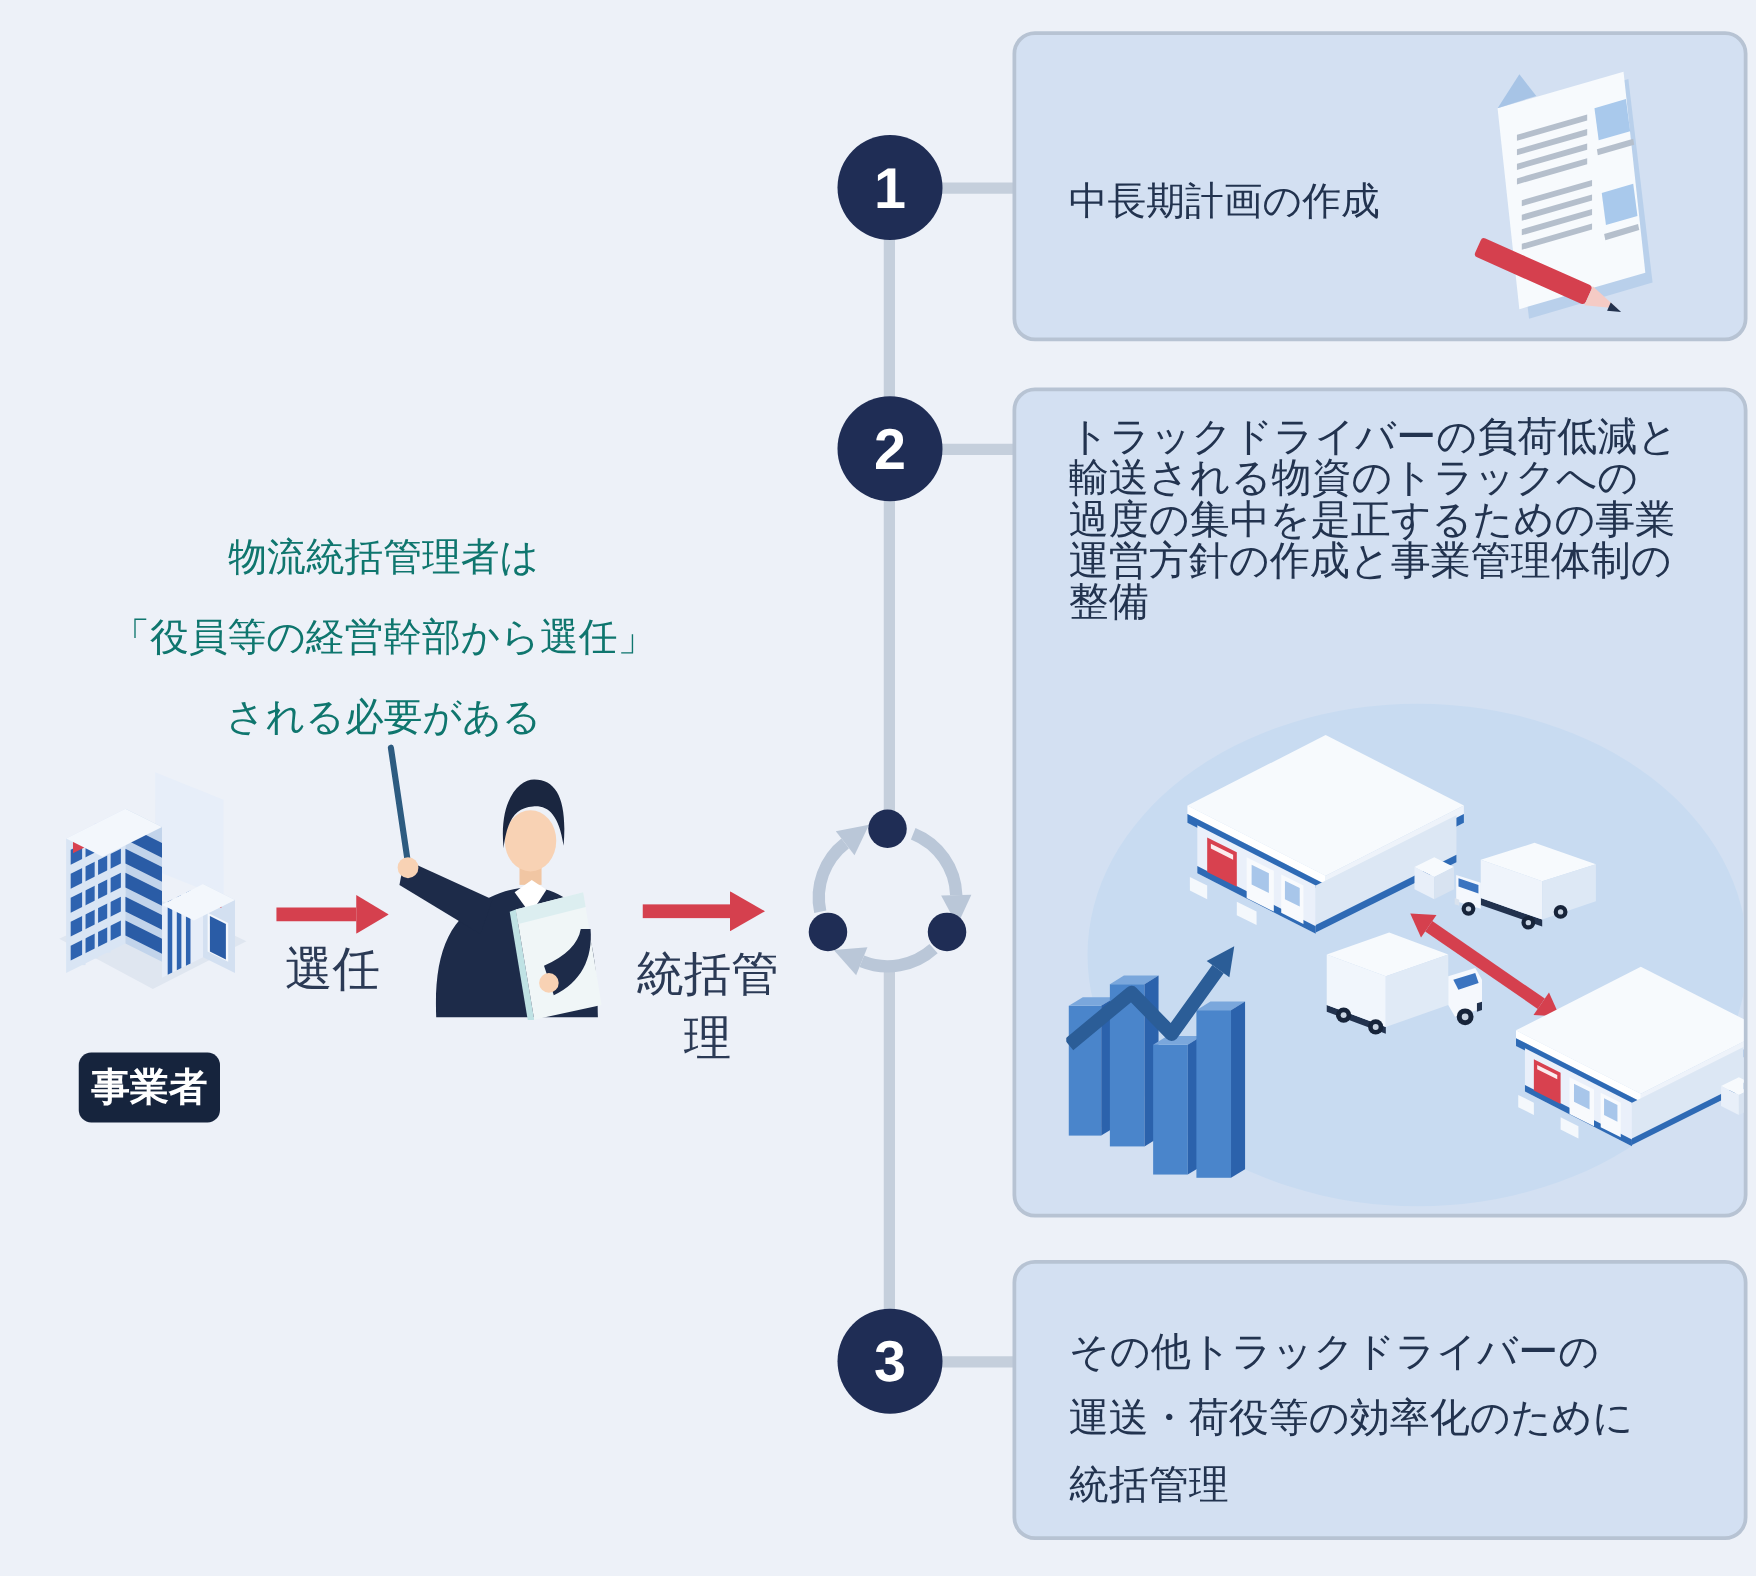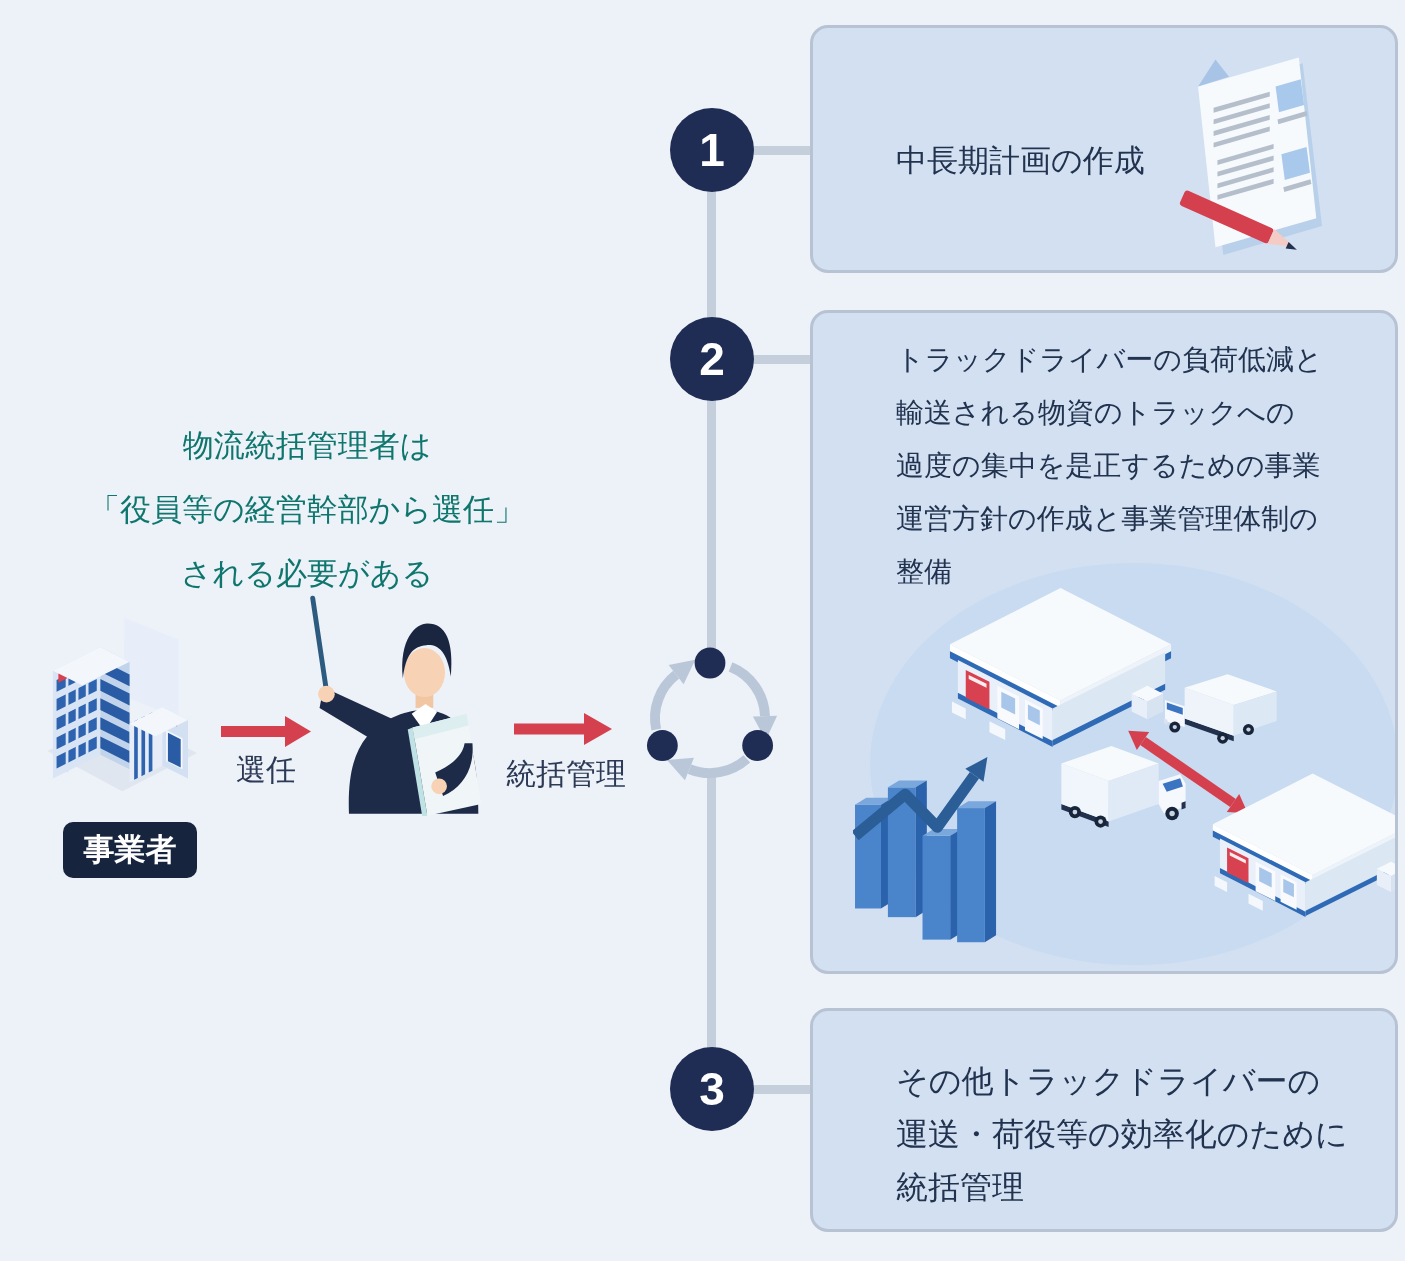--- a/index.html
+++ b/index.html
@@ -28,23 +28,23 @@
   .c1{left:670px;top:108px;} .c2{left:670px;top:317px;} .c3{left:670px;top:1047px;}
 
   
   .panel{
     position:absolute;left:810px;width:588px;box-sizing:border-box;
     background:#d3e0f2;border:3px solid #b7c3d3;border-radius:18px;overflow:hidden;
   }
   .panel-1{top:25px;height:248px;}
   .panel-2{top:310px;height:664px;}
   .panel-3{top:1008px;height:224px;}
-  .step-text{position:absolute;color:#22334f;font-weight:500;margin-left:41px;}
+  .step-text{position:absolute;color:#22334f;font-weight:500;}
   .text-1{left:42px;top:106px;font-size:31px;line-height:53px;}
-  .text-2{left:42px;top:20px;font-size:28px;line-height:53px;}
+  .text-2{left:42px;top:20px;font-size:32px;line-height:33px;}
   .text-3{left:42px;top:44px;font-size:32px;line-height:53px;}
 
   .illus-ellipse{
     position:absolute;left:57px;top:250px;width:528px;height:402px;
     border-radius:50%;background:#c8dbf1;
   }
   .doc-illus{position:absolute;left:352px;top:12px;}
   .wh1{position:absolute;left:133px;top:270px;}
   .wh2{position:absolute;left:396px;top:456px;}
   .truck1{position:absolute;left:336px;top:360px;}
@@ -56,29 +56,29 @@
   .intro{
     position:absolute;left:57px;top:414px;width:500px;text-align:center;
     font-size:31px;line-height:64px;color:#0f766e;font-weight:500;
   }
   .building-illus{position:absolute;left:40px;top:616px;}
   .person-illus{position:absolute;left:298px;top:590px;}
   .cycle-illus{position:absolute;left:633px;top:641px;}
   .red-arrow{position:absolute;}
   .arrow-appoint{left:221px;top:716px;}
   .arrow-manage{left:514px;top:713px;}
-  .flow-label{position:absolute;color:#2b3a55;font-size:30px;font-weight:500;text-align:center;}
+  .flow-label{position:absolute;color:#2b3a55;font-size:38px;font-weight:500;text-align:center;}
   .label-appoint{left:218px;top:750px;width:96px;}
   .label-manage{left:496px;top:754px;width:140px;}
   .actor-label{
     position:absolute;height:56px;background:#16243d;color:#ffffff;
     border-radius:10px;display:flex;align-items:center;justify-content:center;
     font-weight:bold;
   }
-  .actor-business{left:63px;top:822px;width:134px;font-size:31px;}
+  .actor-business{left:63px;top:842px;width:113px;font-size:31px;}
   .actor-manager{left:284px;top:822px;width:256px;font-size:31px;}
 </style>
 </head>
 <body>
 
 <svg width="0" height="0" style="position:absolute" aria-hidden="true">
   <defs>
     <g id="warehouse-shape">
       <polygon points="4,62 116,5 228,62 116,119" fill="#f7fafd"></polygon>
       <polygon points="4,62 116,119 116,126 4,69" fill="#ffffff"></polygon>

